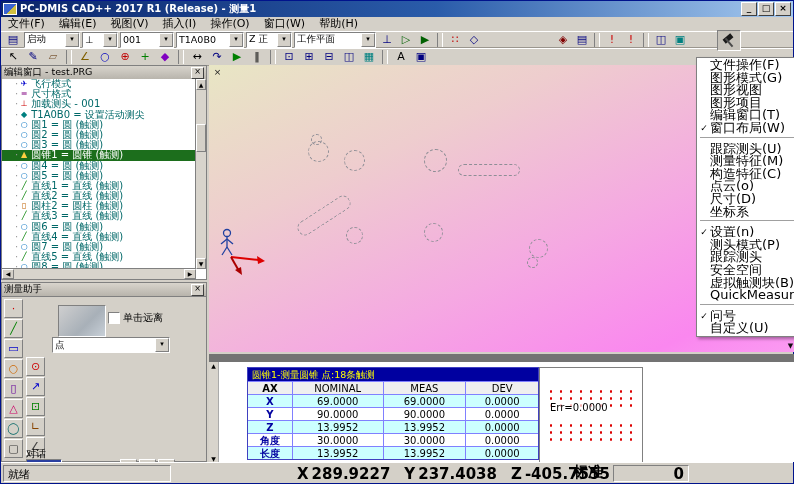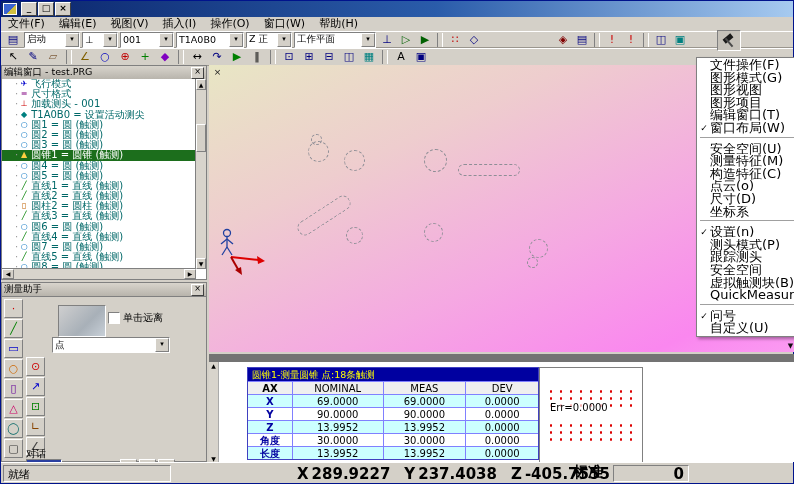--- a/index.html
+++ b/index.html
@@ -146,20 +146,21 @@
   .ctx-row .lbl{font-size:13px;color:#000;white-space:nowrap;overflow:hidden;}
   .ctx-row.sep{height:2px;margin:2px 2px;border-top:1px solid #a0a0a0;border-bottom:1px solid #fff;}
 </style>
 </head>
 <body>
 
 <div id="app">
 
   <div class="titlebar">
     <span class="appicon"></span>
+    <span class="t">PC-DMIS CAD++ 2017 R1 (Release) - 测量1</span>
     <span class="winbtn">_</span>
     <span class="winbtn">□</span>
     <span class="winbtn">×</span>
   </div>
 
   <div class="menubar">
 
       <span class="menu-item">文件(F)</span>
 
       <span class="menu-item">编辑(E)</span>
@@ -707,21 +708,21 @@
         <span class="lbl">窗口布局(W)</span>
       </div>
 
       <div class="ctx-row sep">
         
         
       </div>
 
       <div class="ctx-row">
         <span class="ck"></span>
-        <span class="lbl">安全空间(U)</span>
+        <span class="lbl">跟踪测头(U)</span>
       </div>
 
       <div class="ctx-row">
         <span class="ck"></span>
         <span class="lbl">测量特征(M)</span>
       </div>
 
       <div class="ctx-row">
         <span class="ck"></span>
         <span class="lbl">构造特征(C)</span>

